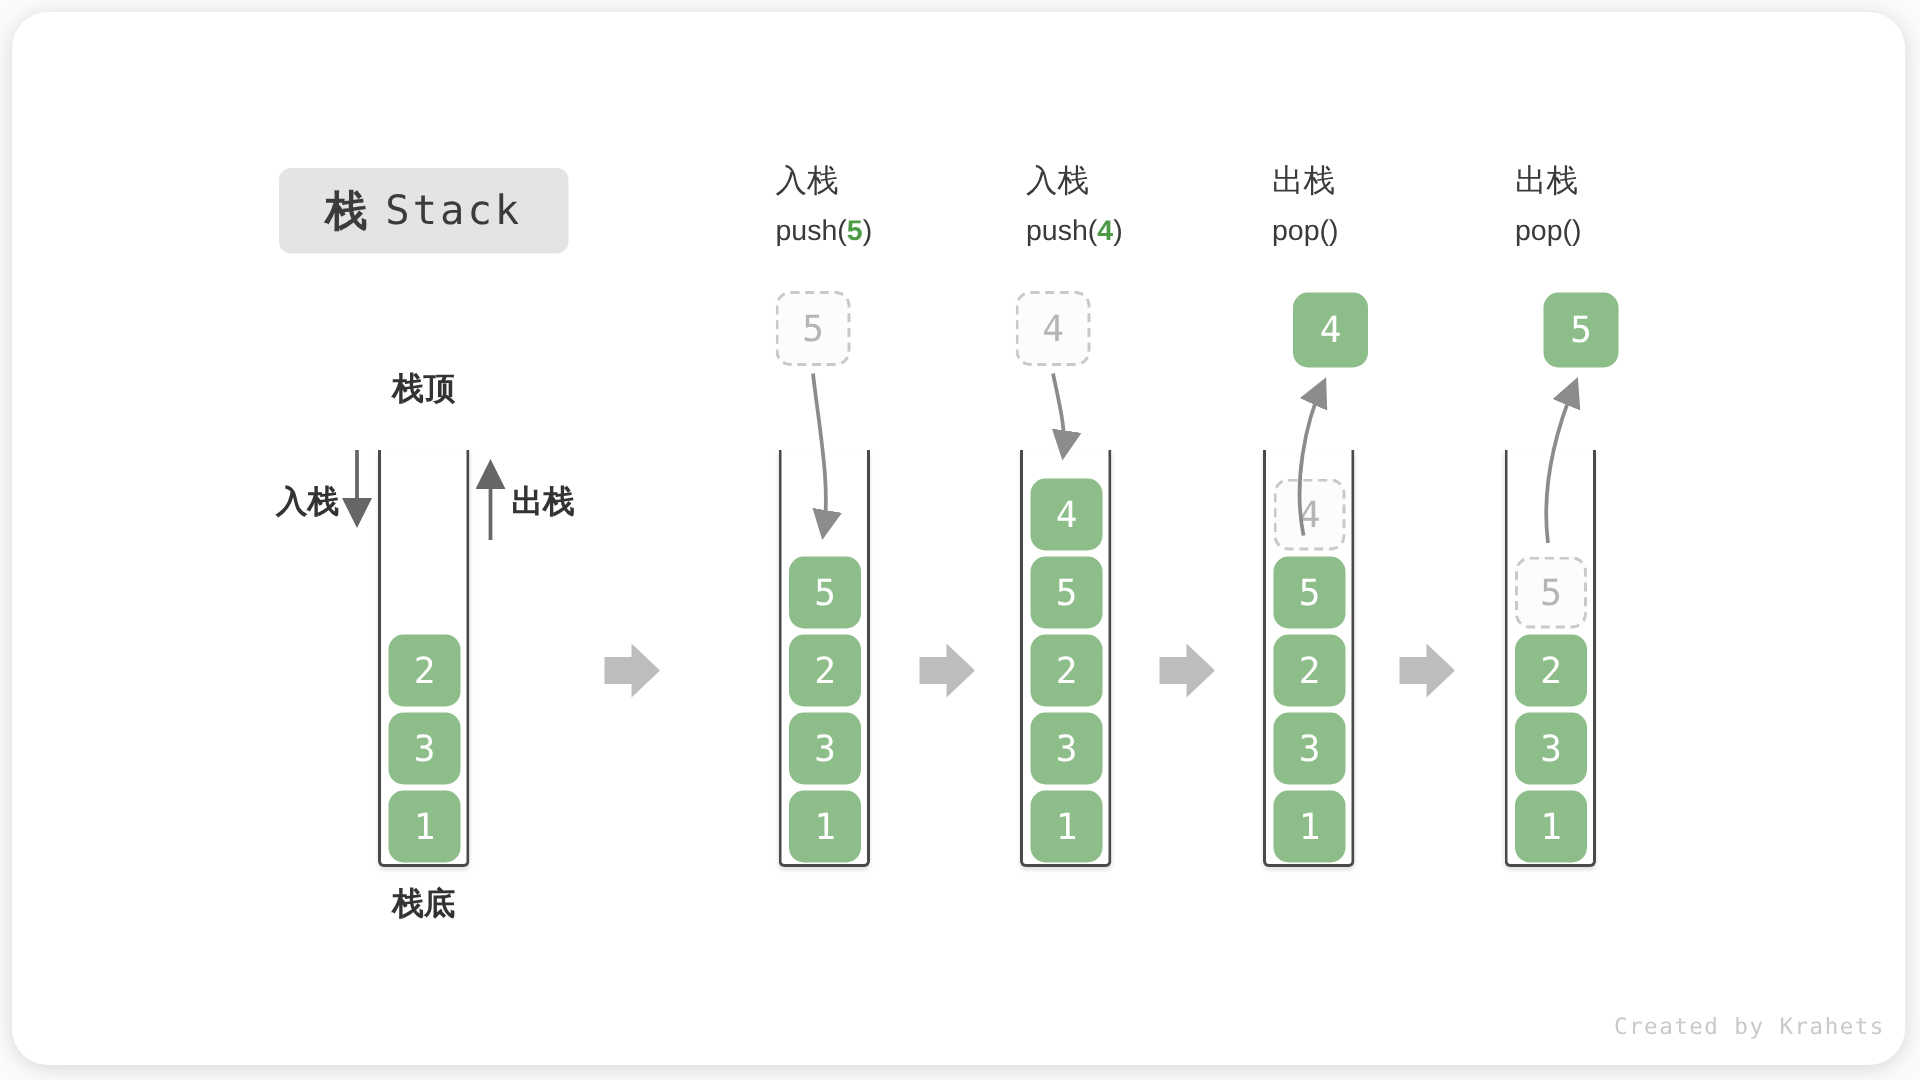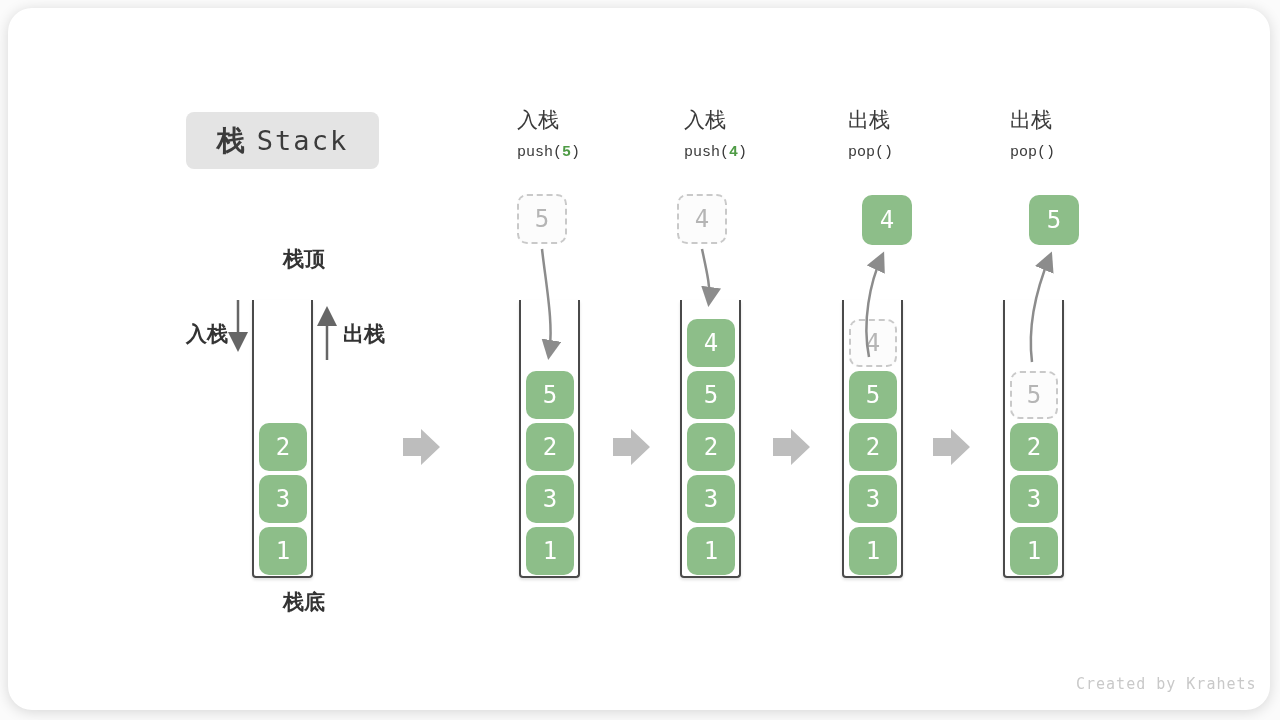--- a/index.html
+++ b/index.html
@@ -18,26 +18,26 @@
     position:absolute; left:186px; top:112px; width:193px; height:57px;
     background:#e4e4e4; border-radius:8px;
     display:flex; align-items:center; justify-content:center; gap:12px;
     color:#3b3b3b; z-index:3;
   }
   .title-box .zh { font-size:28px; font-weight:bold; }
   .title-box .en { font-family:"DejaVu Sans Mono","Liberation Mono",monospace; font-size:27px; letter-spacing:2px; }
 
   .side-label {
     position:absolute; font-size:21px; font-weight:bold; color:#333333;
-    z-index:3; text-align:right;
+    z-index:3; text-align:center;
   }
 
   .col-header { position:absolute; top:106px; z-index:3; }
   .col-header .op { font-size:21px; color:#3a3a3a; margin-bottom:10px; }
-  .col-header .code { font-family:Liberation Mono, monospace; font-size:15px; color:#3a3a3a; }
+  .col-header .code { font-family:Liberation Sans, sans-serif; font-size:19px; color:#3a3a3a; }
   .col-header .code .arg { color:#4e9b45; font-weight:bold; }
 
   .well {
     position:absolute; top:300px; width:61px; height:278px; box-sizing:border-box;
     border-left:2px solid #4a4a4a; border-right:2px solid #4a4a4a;
     border-bottom:2px solid #4a4a4a; border-radius:0 0 4px 4px;
     background:#ffffff; z-index:2;
     box-shadow:0 2px 3px rgba(0,0,0,0.12);
   }
   .cell {

